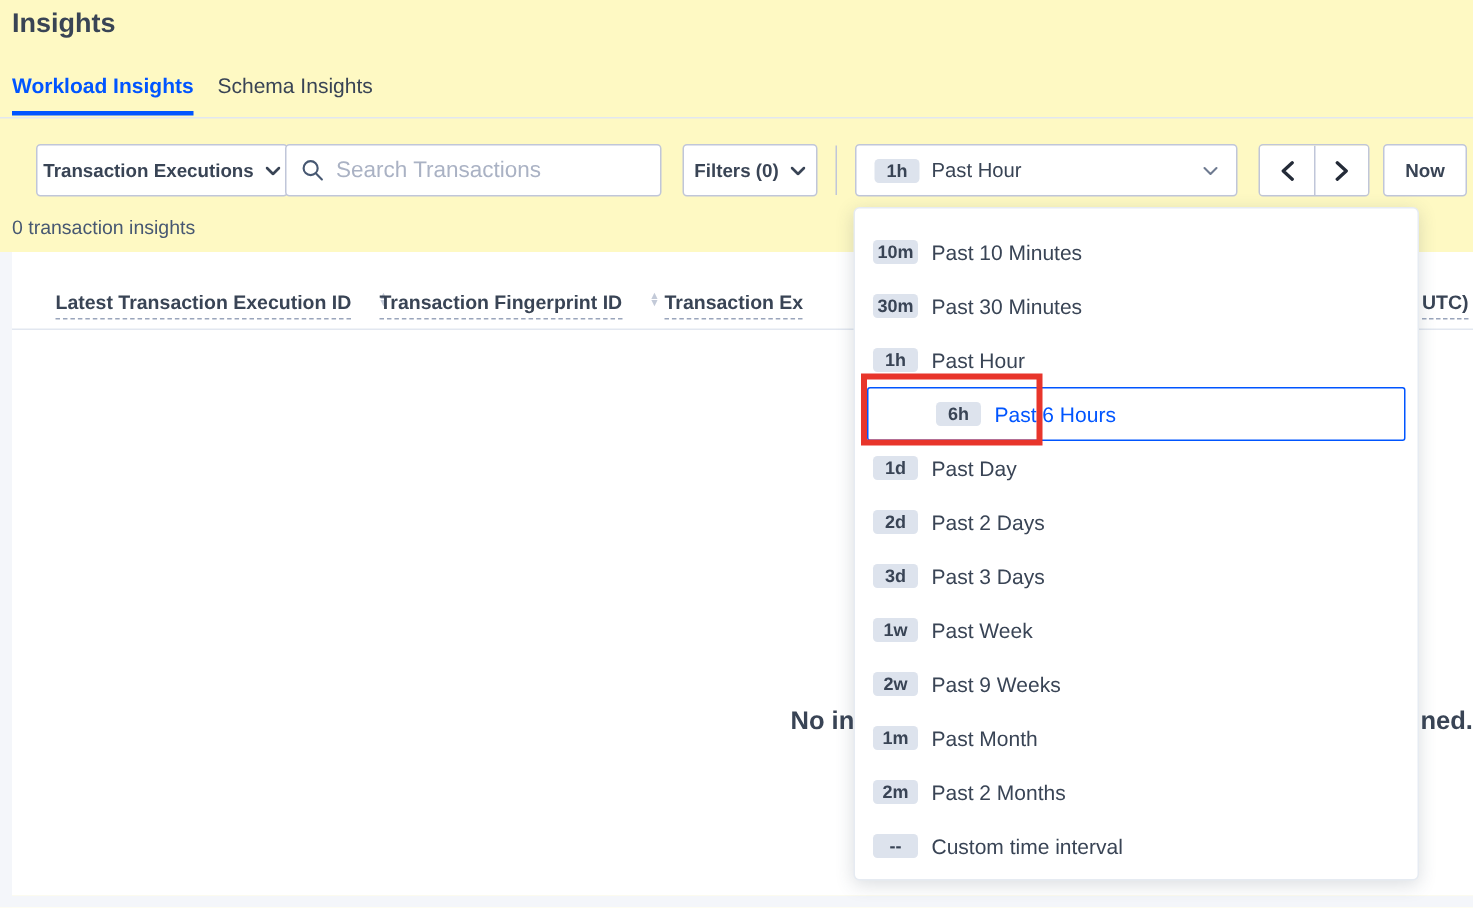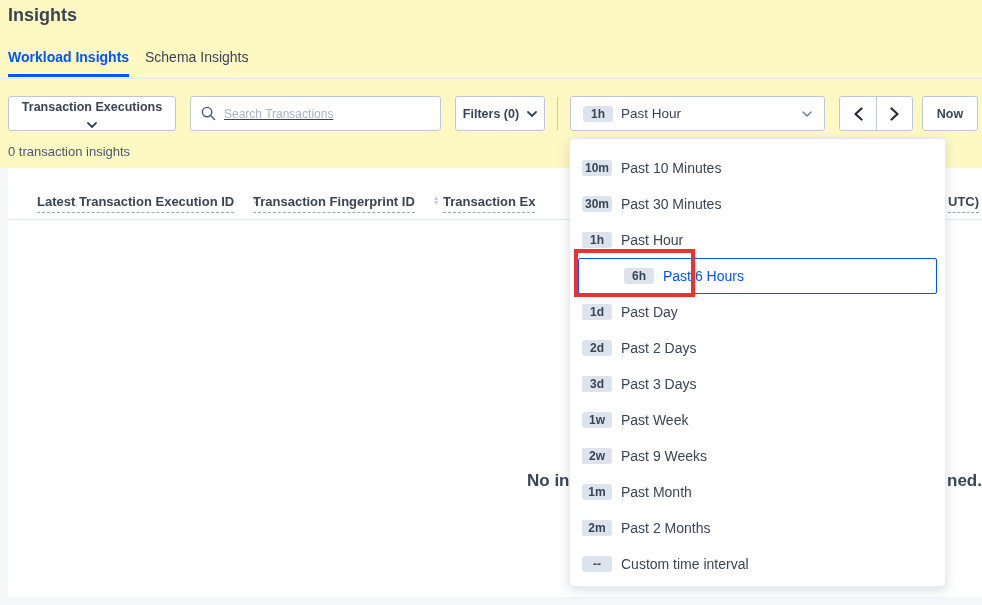--- a/index.html
+++ b/index.html
@@ -14,25 +14,25 @@
   .page-title{position:absolute;left:8px;top:5px;font-size:18px;font-weight:bold;color:var(--text);}
 
   .tab-bar{position:absolute;left:0;top:40px;width:982px;height:39px;border-bottom:1px solid var(--border-light);}
   .tab{position:absolute;top:9px;font-size:14px;cursor:pointer;padding-bottom:9px;}
   .tab-workload{left:8px;color:var(--accent);font-weight:bold;border-bottom:3px solid var(--accent);}
   .tab-schema{left:145px;color:var(--text);}
 
   .toolbar-btn{position:absolute;top:96px;height:35px;background:#fff;border:1px solid var(--border);
     border-radius:3px;display:flex;align-items:center;justify-content:center;gap:8px;
     font-size:12.5px;font-weight:bold;color:var(--text);cursor:pointer;font-family:inherit;}
-  .btn-type{left:8px;width:168px;flex-direction:column;}
+  .btn-type{left:24px;width:168px;}
   .btn-filters{left:455px;width:90px;}
   .search-box{position:absolute;left:190px;top:96px;width:251px;height:35px;border:1px solid var(--border);
     border-radius:3px;background:#fff;display:flex;align-items:center;padding:0 10px;gap:8px;}
-  .search-box input{border:none;outline:none;flex:1;font-size:12px;color:var(--text);font-family:inherit;background:transparent;text-decoration:underline;}
+  .search-box input{border:none;outline:none;flex:1;font-size:15px;color:var(--text);font-family:inherit;background:transparent;}
   .search-box input::placeholder{color:var(--placeholder);}
   .v-divider{position:absolute;left:557px;top:97px;width:1px;height:33px;background:var(--border);}
   .time-btn{left:570px;width:255px;justify-content:flex-start;padding:0 12px;font-weight:normal;font-size:13.5px;}
   .badge{display:inline-flex;align-items:center;justify-content:center;width:30px;height:16px;border-radius:3px;
     background:var(--badge-bg);font-size:12px;font-weight:bold;color:var(--text);flex:0 0 auto;}
   .time-chevron{position:absolute;right:12px;}
   .nav-group{position:absolute;left:839px;top:96px;height:35px;display:flex;border:1px solid var(--border);border-radius:3px;overflow:hidden;}
   .nav-group button{width:36px;height:33px;background:#fff;border:none;display:flex;align-items:center;justify-content:center;cursor:pointer;}
   .nav-group button + button{border-left:1px solid var(--border);}
   .btn-now{left:922px;width:56px;}

